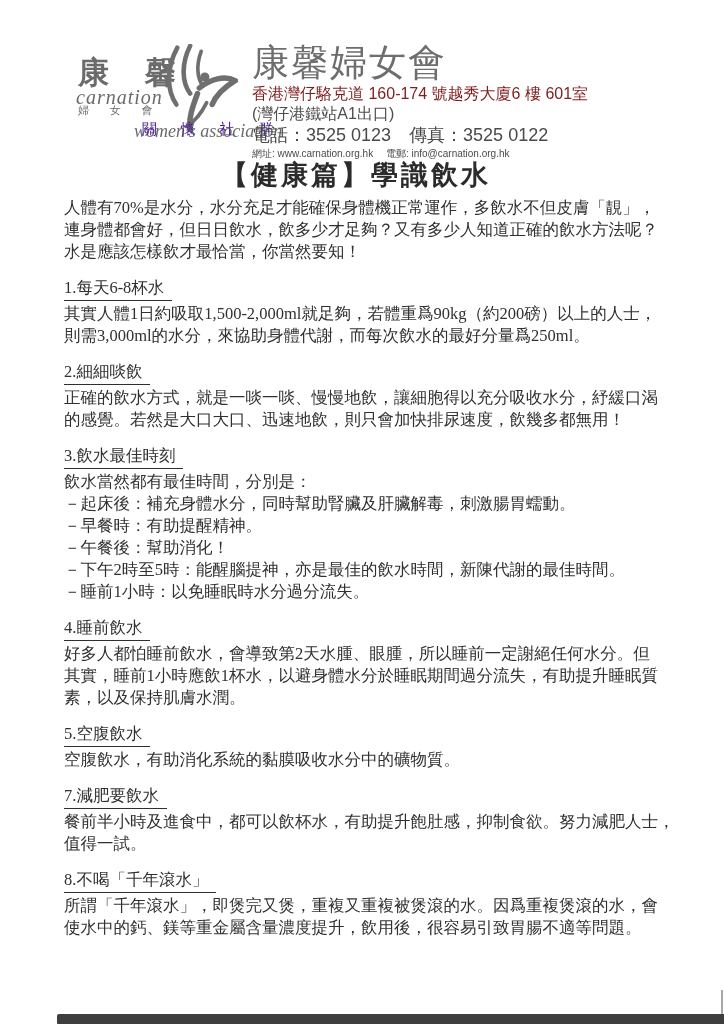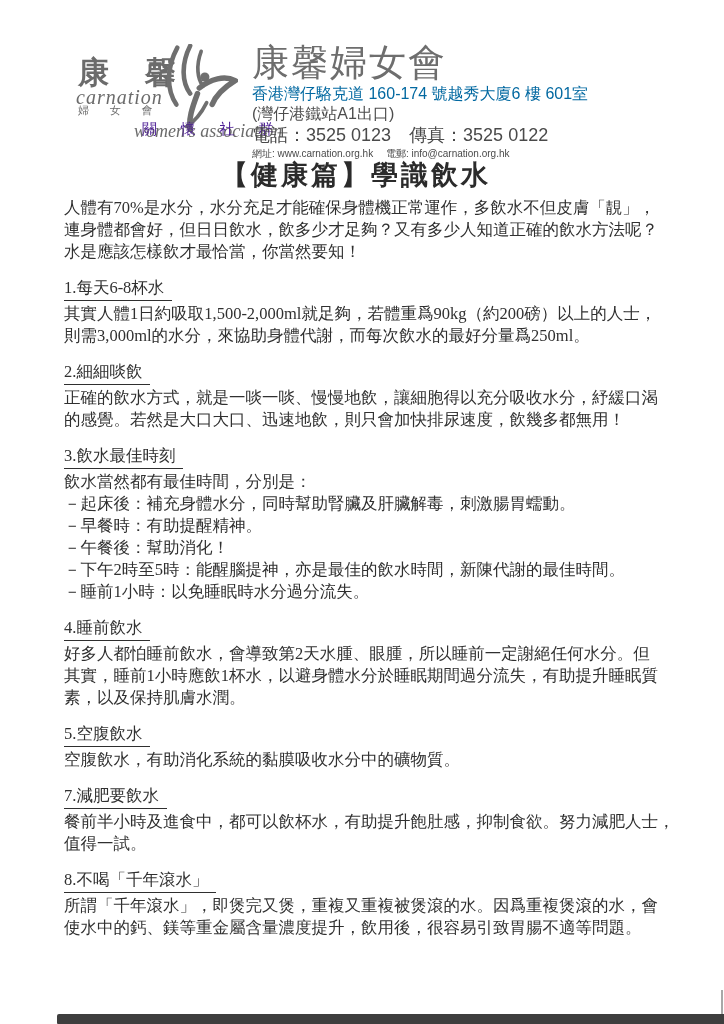--- a/index.html
+++ b/index.html
@@ -15,21 +15,21 @@
   .logo-cn{position:absolute;left:2px;top:8px;font-size:31px;font-weight:bold;letter-spacing:14px;color:#6b6b6b;white-space:nowrap;}
   .logo-en{position:absolute;left:0px;top:42px;font-style:italic;font-size:20px;letter-spacing:1px;color:#6b6b6b;}
   .logo-sub{position:absolute;left:2px;top:59px;font-size:11px;letter-spacing:9px;color:#6b6b6b;white-space:nowrap;}
   .logo-bird{position:absolute;left:70px;top:0px;width:92px;height:88px;}
   .logo-wa{position:absolute;left:58px;top:62px;font-style:italic;font-size:18px;color:#6b6b6b;white-space:nowrap;margin-top:15px;}
   .logo-tag{position:absolute;left:66px;top:76px;font-size:15px;letter-spacing:10px;color:#4c1d95;white-space:nowrap;}
 
   
   .orgname{position:absolute;left:252px;top:38px;font-family:"Liberation Sans","DejaVu Sans",sans-serif;
     font-size:37px;color:#6e6e6e;letter-spacing:2px;white-space:nowrap;}
-  .addr1{position:absolute;left:252px;top:84px;font-family:"Liberation Sans","DejaVu Sans",sans-serif;font-size:16px;color:#0369a1;white-space:nowrap;}
+  .addr1{position:absolute;left:252px;top:84px;font-family:"Liberation Sans","DejaVu Sans",sans-serif;font-size:16px;color:#7f1d1d;white-space:nowrap;}
   .addr2{position:absolute;left:252px;top:104px;font-family:"Liberation Sans","DejaVu Sans",sans-serif;font-size:16px;color:#4d4d4d;white-space:nowrap;}
   .phone{position:absolute;left:252px;top:123px;font-family:"Liberation Sans","DejaVu Sans",sans-serif;font-size:18px;color:#4a4a4a;white-space:nowrap;}
   .web{position:absolute;left:252px;top:147px;font-family:"Liberation Sans","DejaVu Sans",sans-serif;font-size:10px;color:#4a4a4a;white-space:nowrap;}
 
   
   .doc-title{position:absolute;left:0;right:12px;top:157px;text-align:center;
     font-size:27px;font-weight:bold;color:#2b2b2b;letter-spacing:3px;}
 
   
   .body-wrap{position:absolute;left:20px;right:16px;top:197px;

